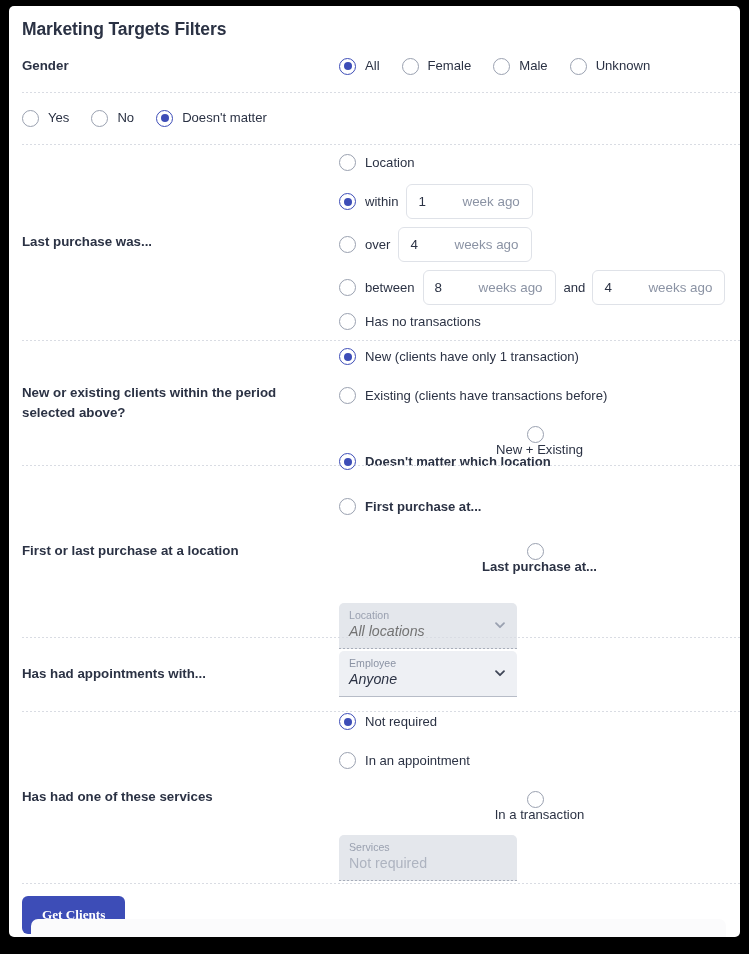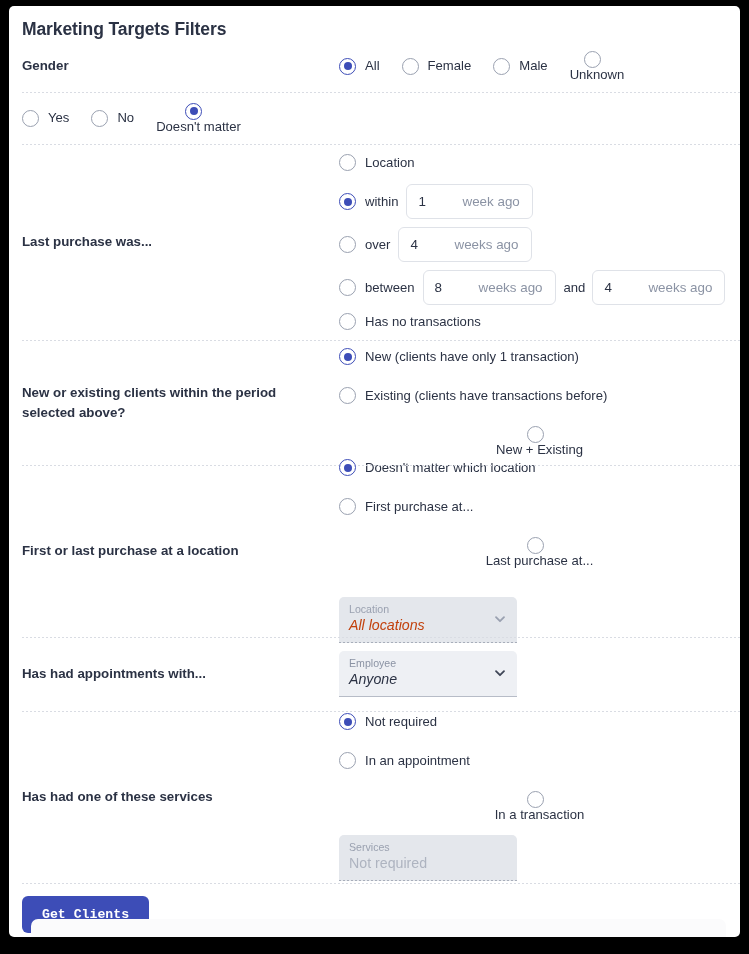--- a/index.html
+++ b/index.html
@@ -79,21 +79,21 @@
     min-width: 0;
   }
 
   
   .radio-inline {
     display: flex;
     align-items: center;
     gap: 0;
   }
   .radio-inline .radio-item { margin-right: 22px; }
-  .radio-inline .radio-item:last-child { margin-right: 0; flex-direction: column; }
+  .radio-inline .radio-item:last-child { margin-right: 0; }
 
   .radio-stack .radio-item { margin-bottom: 14px; }
   .radio-stack .radio-item:last-child { margin-bottom: 0; flex-direction: column; }
 
   .radio-item {
     display: flex;
     align-items: center;
     white-space: nowrap;
   }
   .radio-dot {
@@ -187,21 +187,21 @@
     color: #9aa1b0;
   }
   .select-field.enabled .select-caption { color: #8b93a4; }
   .select-value {
     font-size: 14.2px;
     font-style: italic;
     line-height: 1.4;
     color: #2b3244;
   }
   .select-field.disabled .select-value {
-    color: #c2410c;
+    color: #737373;
   }
   .select-field.disabled.plain .select-value {
     font-style: normal;
     color: #aeb4c0;
   }
   .select-underline {
     position: absolute;
     left: 0;
     right: 0;
     bottom: 0;
@@ -243,21 +243,21 @@
   .get-clients-btn {
     display: inline-block;
     background: #3d4db7;
     color: #ffffff;
     font-size: 13.2px;
     font-weight: bold;
     border: none;
     border-radius: 6px;
     padding: 11px 20px;
     cursor: pointer;
-    font-family: Liberation Mono, monospace;
+    font-family: Liberation Serif, serif;
   }
 
   
   #bottom-sliver {
     position: absolute;
     left: 22px;
     right: 14px;
     bottom: 0;
     height: 18px;
     background: #fbfbfc;
@@ -386,21 +386,21 @@
             <span class="radio-dot"></span>
             <span class="radio-text">New + Existing</span>
           </div>
         </div>
       </div>
     </div>
 
     <div class="row" style="height:172px;">
       <div class="row-label">First or last purchase at a location</div>
       <div class="row-control">
-        <div class="radio-stack" style="display:flex;flex-direction:column;gap:22px;">
+        <div class="radio-stack" style="display:flex;flex-direction:column;gap:28px;font-weight:bold;">
           <div class="radio-item checked" style="margin-bottom:0;">
             <span class="radio-dot"></span>
             <span class="radio-text">Doesn't matter which location</span>
           </div>
           <div class="radio-item" style="margin-bottom:0;">
             <span class="radio-dot"></span>
             <span class="radio-text">First purchase at...</span>
           </div>
           <div class="radio-item" style="margin-bottom:16px;">
             <span class="radio-dot"></span>

